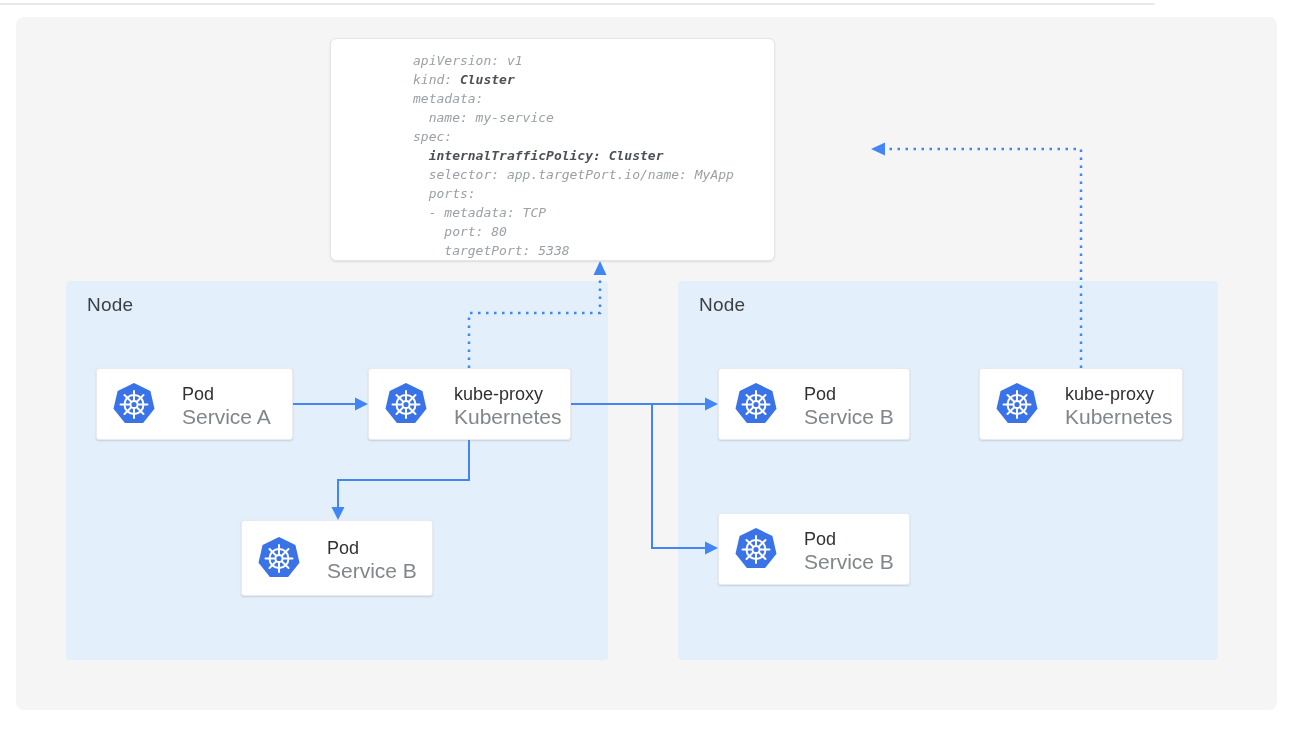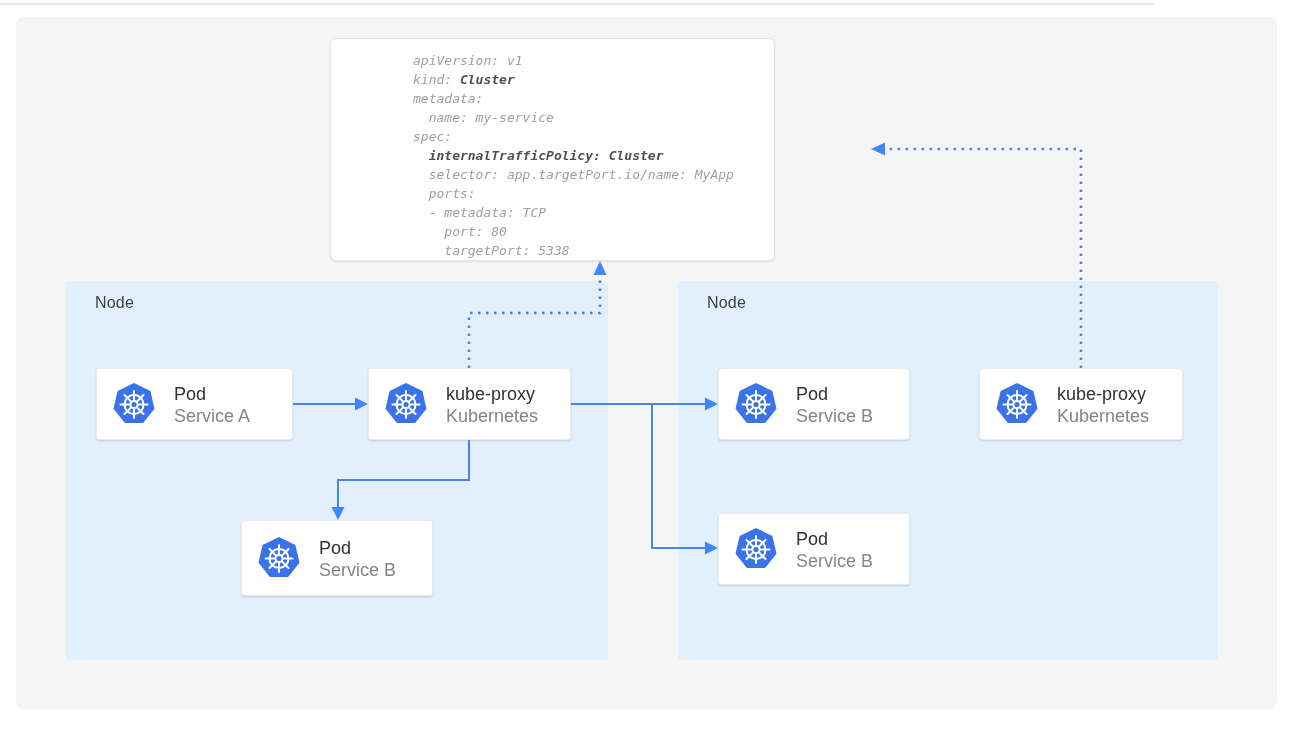--- a/index.html
+++ b/index.html
@@ -9,35 +9,35 @@
   }
   *{margin:0;padding:0;box-sizing:border-box;}
   html,body{width:1296px;height:729px;background:#ffffff;overflow:hidden;
     font-family:"Liberation Sans","DejaVu Sans",sans-serif;}
   .stage{position:relative;width:1296px;height:729px;background:#fff;}
   .top-divider{position:absolute;left:0;top:3px;width:1155px;height:2px;
     background:var(--top-line);border-radius:0 2px 2px 0;}
   .panel{position:absolute;left:16px;top:17px;width:1261px;height:693px;
     background:var(--panel-bg);border-radius:8px;}
   .node-box{position:absolute;background:var(--node-bg);border-radius:4px;}
-  .node-label{position:absolute;left:29px;top:13px;font-size:16px;
+  .node-label{position:absolute;left:21px;top:13px;font-size:19px;
     color:var(--node-label);letter-spacing:.2px;}
   .yaml-card{position:absolute;left:330px;top:38px;width:445px;height:223px;
     background:#ffffff;border:1px solid #e3e5e8;border-radius:6px;
     box-shadow:0 1px 2px rgba(0,0,0,.10);padding:12px 0 0 82px;overflow:hidden;}
   .code-line{white-space:pre;font-family:"DejaVu Sans Mono","Liberation Mono",monospace;
     font-style:italic;font-size:13px;line-height:19px;color:var(--code-text);}
   .code-line .b{font-weight:700;color:var(--code-bold);}
   .entity{position:absolute;background:#ffffff;border:1px solid var(--box-border);
     border-radius:3px;box-shadow:0 1px 2px rgba(0,0,0,.14);
     display:flex;align-items:center;z-index:2;}
   .k8s-icon{flex:0 0 auto;width:44px;height:44px;margin-left:15px;display:block;}
-  .entity-text{margin-left:18px;display:flex;flex-direction:column;justify-content:center;}
+  .entity-text{margin-left:26px;display:flex;flex-direction:column;justify-content:center;}
   .entity-title{font-size:18px;line-height:24px;color:var(--title-text);}
-  .entity-sub{font-size:18px;line-height:21px;color:var(--subtitle-text);}
+  .entity-sub{font-size:21px;line-height:21px;color:var(--subtitle-text);}
   svg.arrows{position:absolute;left:0;top:0;z-index:3;pointer-events:none;}
   .arrow-line{stroke:var(--arrow-blue);stroke-width:2;fill:none;}
   .arrow-line.dotted{stroke-width:2.5;stroke-dasharray:2.5 5.5;}
   .arrow-head{fill:var(--arrow-blue);stroke:none;}
 </style>
 </head>
 <body>
 
 <div class="stage">
 

